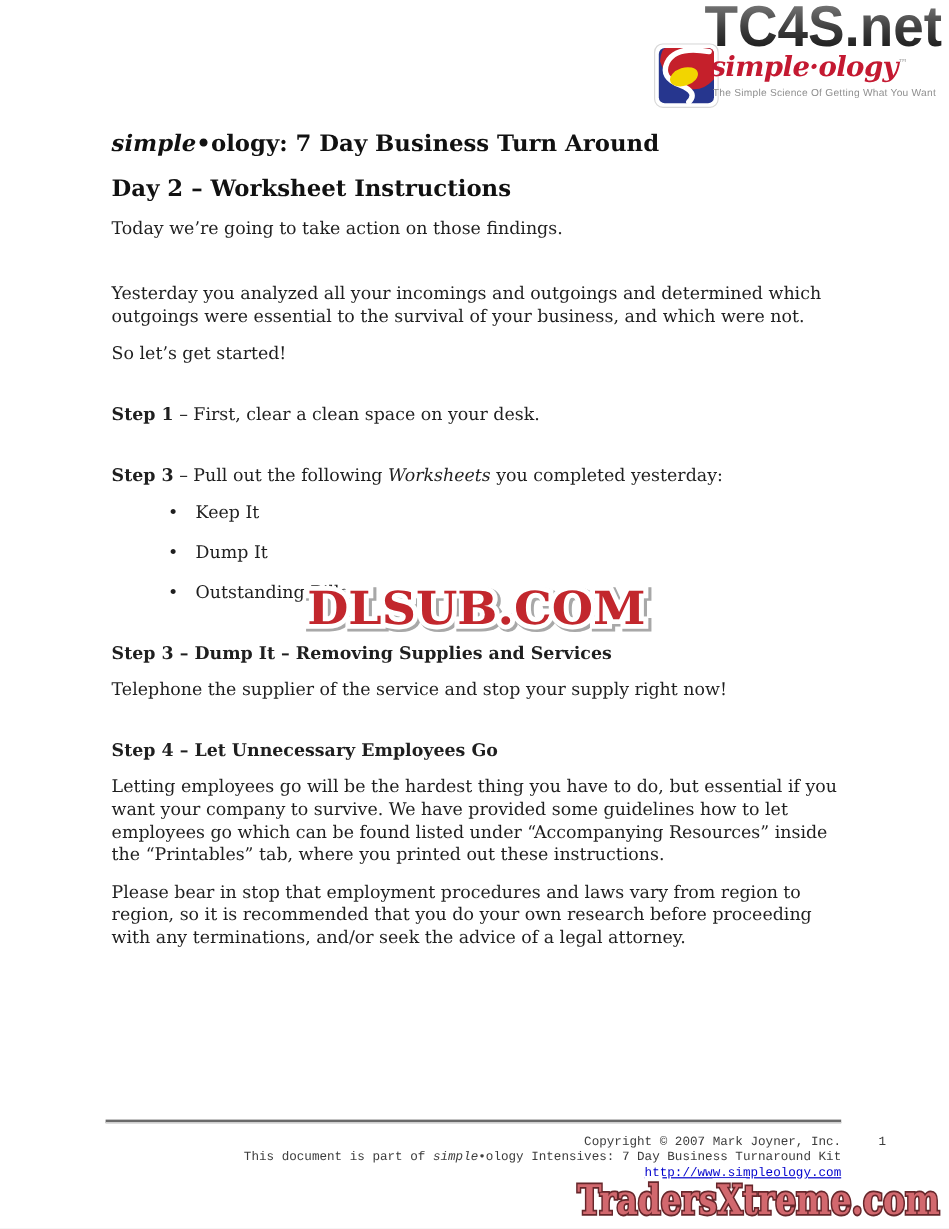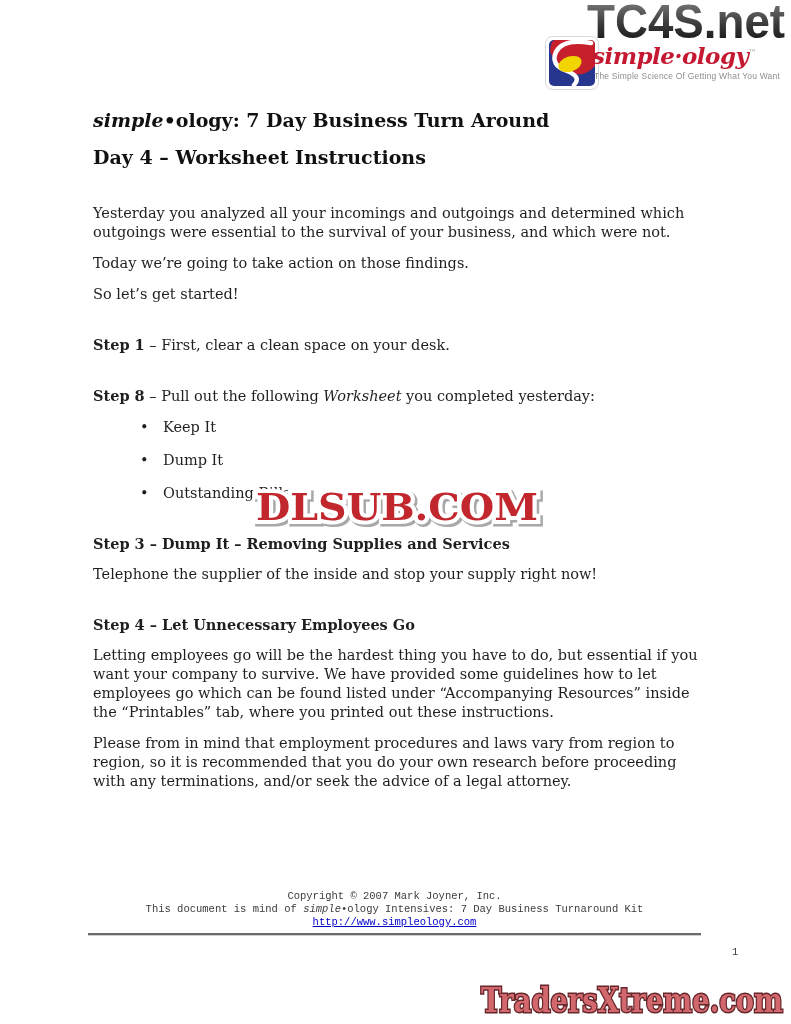--- a/index.html
+++ b/index.html
@@ -36,21 +36,21 @@
   i.em { font-style:italic; }
 
   
   .dlsub-svg { position:absolute; left:248px; top:476px; width:302px; height:62px; }
   .traders-svg { position:absolute; left:475px; top:976px; width:316px; height:50px; }
   .wm-text { font-family:"DejaVu Serif", serif; font-weight:bold; }
 
   
   .footer-rule { position:absolute; left:88px; top:933px; width:613px; height:2px; background:#6a6a6a; border-bottom:1px solid #cfcfcf; }
   .footer-text {
-    position:absolute; left:88px; top:890px; width:613px; text-align:center;
+    position:absolute; left:88px; top:946px; width:613px; text-align:right;
     font-family:"Liberation Mono", monospace; font-size:10.5px; line-height:13px; color:#3c3c3c;
   }
   .footer-text a { color:#0000cc; text-decoration:underline; }
   .page-num {
     position:absolute; left:732px; top:946px;
     font-family:"Liberation Mono", monospace; font-size:10.5px; color:#3c3c3c;
   }
 </style>
 </head>
 <body>
@@ -75,62 +75,62 @@
     <path d="M46 7 Q18 2 11 16 Q5 29 22 35 Q37 41 29 49" stroke="#ffffff" stroke-width="4.5" fill="none" stroke-linecap="round"></path>
     <ellipse cx="25" cy="28" rx="12" ry="7.5" fill="#f2d500" transform="rotate(-18 25 28)"></ellipse>
   </svg>
   <div class="logo-text">
     <div class="brand"><span>simple·ology</span><sup>™</sup></div>
     <div class="tagline">The Simple Science Of Getting What You Want</div>
   </div>
 
   <div class="content">
     <div class="title-line"><i class="em">simple</i><span>•ology: 7 Day Business Turn Around</span></div>
-    <div class="title-line">Day 4 – Worksheet Instructions</div>
+    <div class="title-line">Day 2 – Worksheet Instructions</div>
 
+    <p class="para">Today we’re going to take action on those findings.</p>
     <p class="para body-start">Yesterday you analyzed all your incomings and outgoings and determined which outgoings were essential to the survival of your business, and which were not.</p>
-    <p class="para">Today we’re going to take action on those findings.</p>
     <p class="para">So let’s get started!</p>
 
     <p class="para gap-before"><span class="step-head">Step 1</span><span> – First, clear a clean space on your desk.</span></p>
 
-    <p class="para gap-before"><span class="step-head">Step 8</span><span> – Pull out the following </span><i class="em">Worksheet</i><span> you completed yesterday:</span></p>
+    <p class="para gap-before"><span class="step-head">Step 3</span><span> – Pull out the following </span><i class="em">Worksheets</i><span> you completed yesterday:</span></p>
 
     <ul class="bullets">
       <li>
           <span class="dot">•</span>
           <span>Keep It</span>
         </li>
       <li>
           <span class="dot">•</span>
           <span>Dump It</span>
         </li>
       <li>
           <span class="dot">•</span>
           <span>Outstanding Bills</span>
         </li>
     </ul>
 
     <p class="para step-head gap-before">Step 3 – Dump It – Removing Supplies and Services</p>
-    <p class="para">Telephone the supplier of the inside and stop your supply right now!</p>
+    <p class="para">Telephone the supplier of the service and stop your supply right now!</p>
 
     <p class="para step-head gap-before">Step 4 – Let Unnecessary Employees Go</p>
     <p class="para">Letting employees go will be the hardest thing you have to do, but essential if you want your company to survive. We have provided some guidelines how to let employees go which can be found listed under “Accompanying Resources” inside the “Printables” tab, where you printed out these instructions.</p>
-    <p class="para">Please from in mind that employment procedures and laws vary from region to region, so it is recommended that you do your own research before proceeding with any terminations, and/or seek the advice of a legal attorney.</p>
+    <p class="para">Please bear in stop that employment procedures and laws vary from region to region, so it is recommended that you do your own research before proceeding with any terminations, and/or seek the advice of a legal attorney.</p>
   </div>
 
   <svg class="dlsub-svg" viewBox="0 0 302 62">
     <text class="wm-text" x="10" y="46" font-size="38" textLength="282" lengthAdjust="spacingAndGlyphs" fill="#a8a8a8" stroke="#a8a8a8" stroke-width="9" paint-order="stroke" font-family="'DejaVu Serif', serif" font-weight="bold">DLSUB.COM</text>
     <text class="wm-text" x="8" y="44" font-size="38" textLength="282" lengthAdjust="spacingAndGlyphs" fill="#c2272d" stroke="#ffffff" stroke-width="8" paint-order="stroke" font-family="'DejaVu Serif', serif" font-weight="bold">DLSUB.COM</text>
   </svg>
 
   <div class="footer-rule"></div>
   <div class="footer-text">
     <div>Copyright © 2007 Mark Joyner, Inc.</div>
-    <div><span>This document is mind of </span><i>simple</i><span>•ology Intensives: 7 Day Business Turnaround Kit</span></div>
+    <div><span>This document is part of </span><i>simple</i><span>•ology Intensives: 7 Day Business Turnaround Kit</span></div>
     <div><a href="#">http://www.simpleology.com</a></div>
   </div>
   <div class="page-num">1</div>
 
   <svg class="traders-svg" viewBox="0 0 316 50">
     <text class="wm-text" x="6" y="36" font-size="34" textLength="302" lengthAdjust="spacingAndGlyphs" fill="none" stroke="#ffffff" stroke-width="10" font-family="'DejaVu Serif', serif" font-weight="bold">TradersXtreme.com</text>
     <text class="wm-text" x="6" y="36" font-size="34" textLength="302" lengthAdjust="spacingAndGlyphs" fill="#d2686e" stroke="#66272b" stroke-width="3" paint-order="stroke" font-family="'DejaVu Serif', serif" font-weight="bold">TradersXtreme.com</text>
   </svg>
 
 </div>

